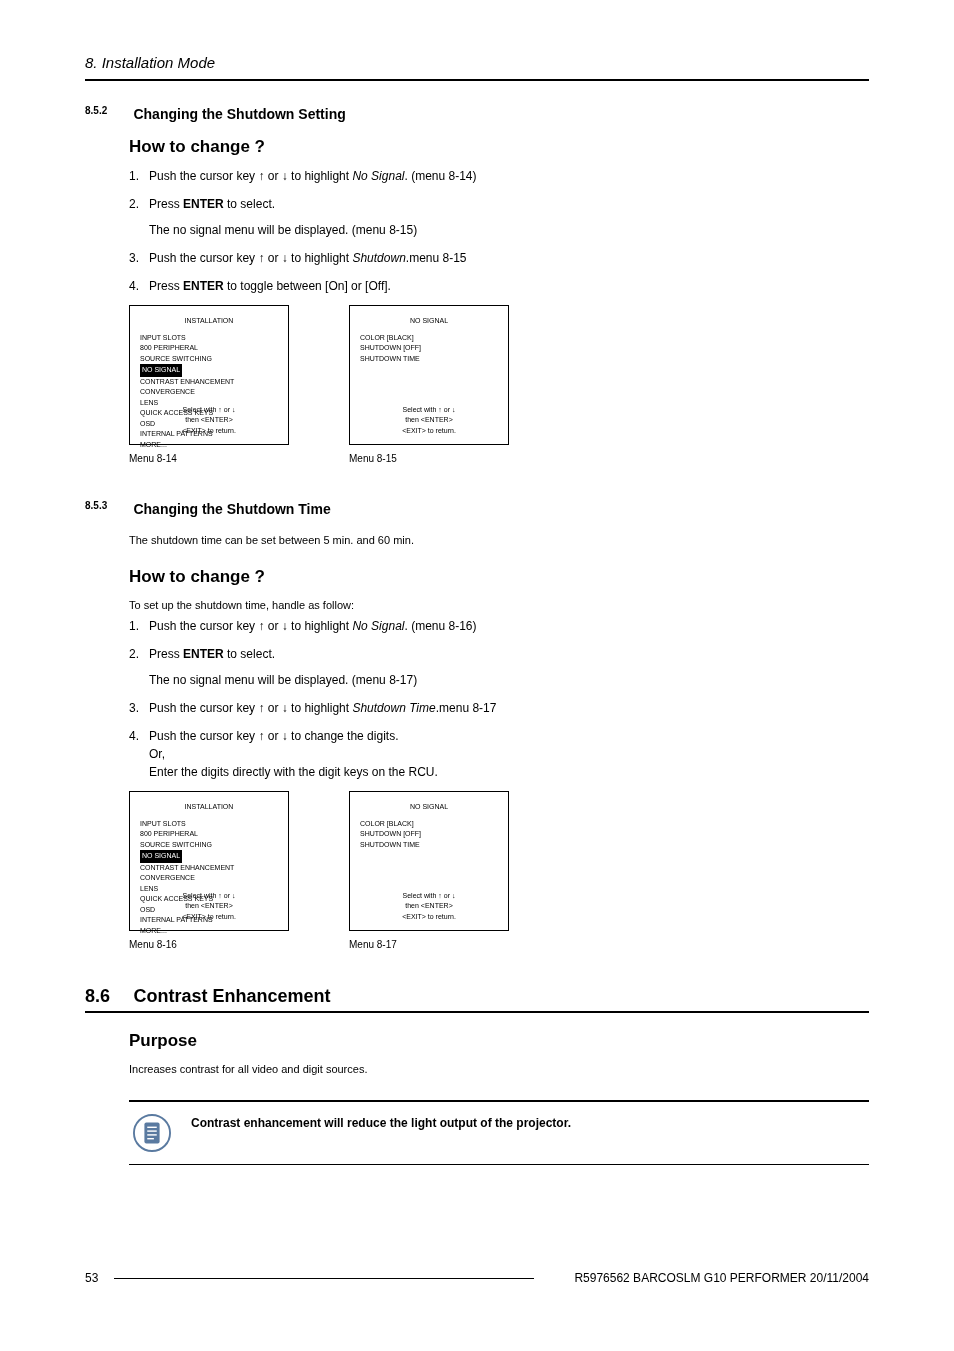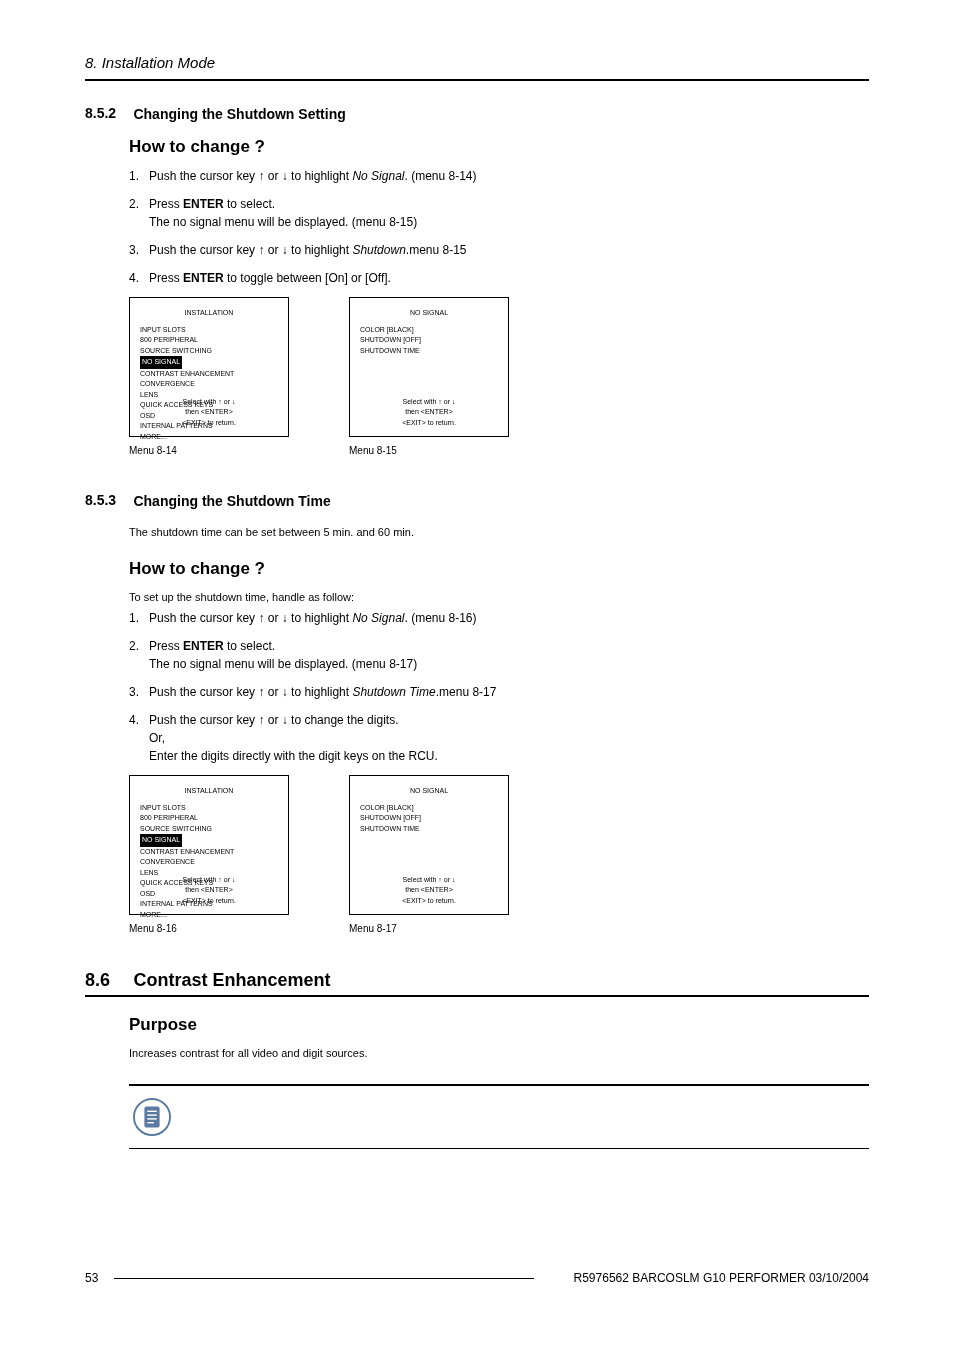--- a/index.html
+++ b/index.html
@@ -30,21 +30,21 @@
   .thick-rule-mt {
     height: 2px;
     background: #000;
     margin-top: 4px;
     margin-bottom: 18px;
   }
   .section-num {
     display: inline-block;
     width: 44px;
     font-weight: bold;
-    font-size: 14px;
+    font-size: 10px;
     vertical-align: top;
   }
   .section-title {
     display: inline-block;
     font-weight: bold;
     font-size: 14px;
   }
   .section-row {
     margin-bottom: 14px;
   }
@@ -72,21 +72,21 @@
     padding-left: 20px;
     margin-bottom: 10px;
     line-height: 1.5;
   }
   ol.steps > li::before {
     content: counter(step) ".";
     position: absolute;
     left: 0;
   }
   .sub-line {
-    margin-top: 0;
+    margin-top: 8px;
   }
   .menus {
     display: flex;
     gap: 60px;
     margin-top: 10px;
     margin-bottom: 36px;
   }
   .menu-block {
     width: 160px;
   }
@@ -293,21 +293,22 @@
 
     <div class="note-block">
       <svg class="note-icon" viewBox="0 0 40 40">
         <circle cx="20" cy="20" r="19" fill="none" stroke="#5a7aa0" stroke-width="2"></circle>
         <rect x="12" y="9" width="16" height="22" rx="2" fill="#5a7aa0"></rect>
         <line x1="15" y1="14" x2="25" y2="14" stroke="#fff" stroke-width="1.5"></line>
         <line x1="15" y1="18" x2="25" y2="18" stroke="#fff" stroke-width="1.5"></line>
         <line x1="15" y1="22" x2="25" y2="22" stroke="#fff" stroke-width="1.5"></line>
         <line x1="15" y1="26" x2="22" y2="26" stroke="#fff" stroke-width="1.5"></line>
       </svg>
+      <div class="note-text">Contrast enhancement will reduce the light output of the projector.</div>
     </div>
   </div>
 </div>
 
 <div class="footer">
   <span class="page-num">53</span>
   <span class="footer-line" style="width:420px;"></span>
-  <span class="footer-right">R5976562  BARCOSLM G10 PERFORMER  03/10/2004</span>
+  <span class="footer-right">R5976562  BARCOSLM G10 PERFORMER  20/11/2004</span>
 </div>
 
 </body></html>

